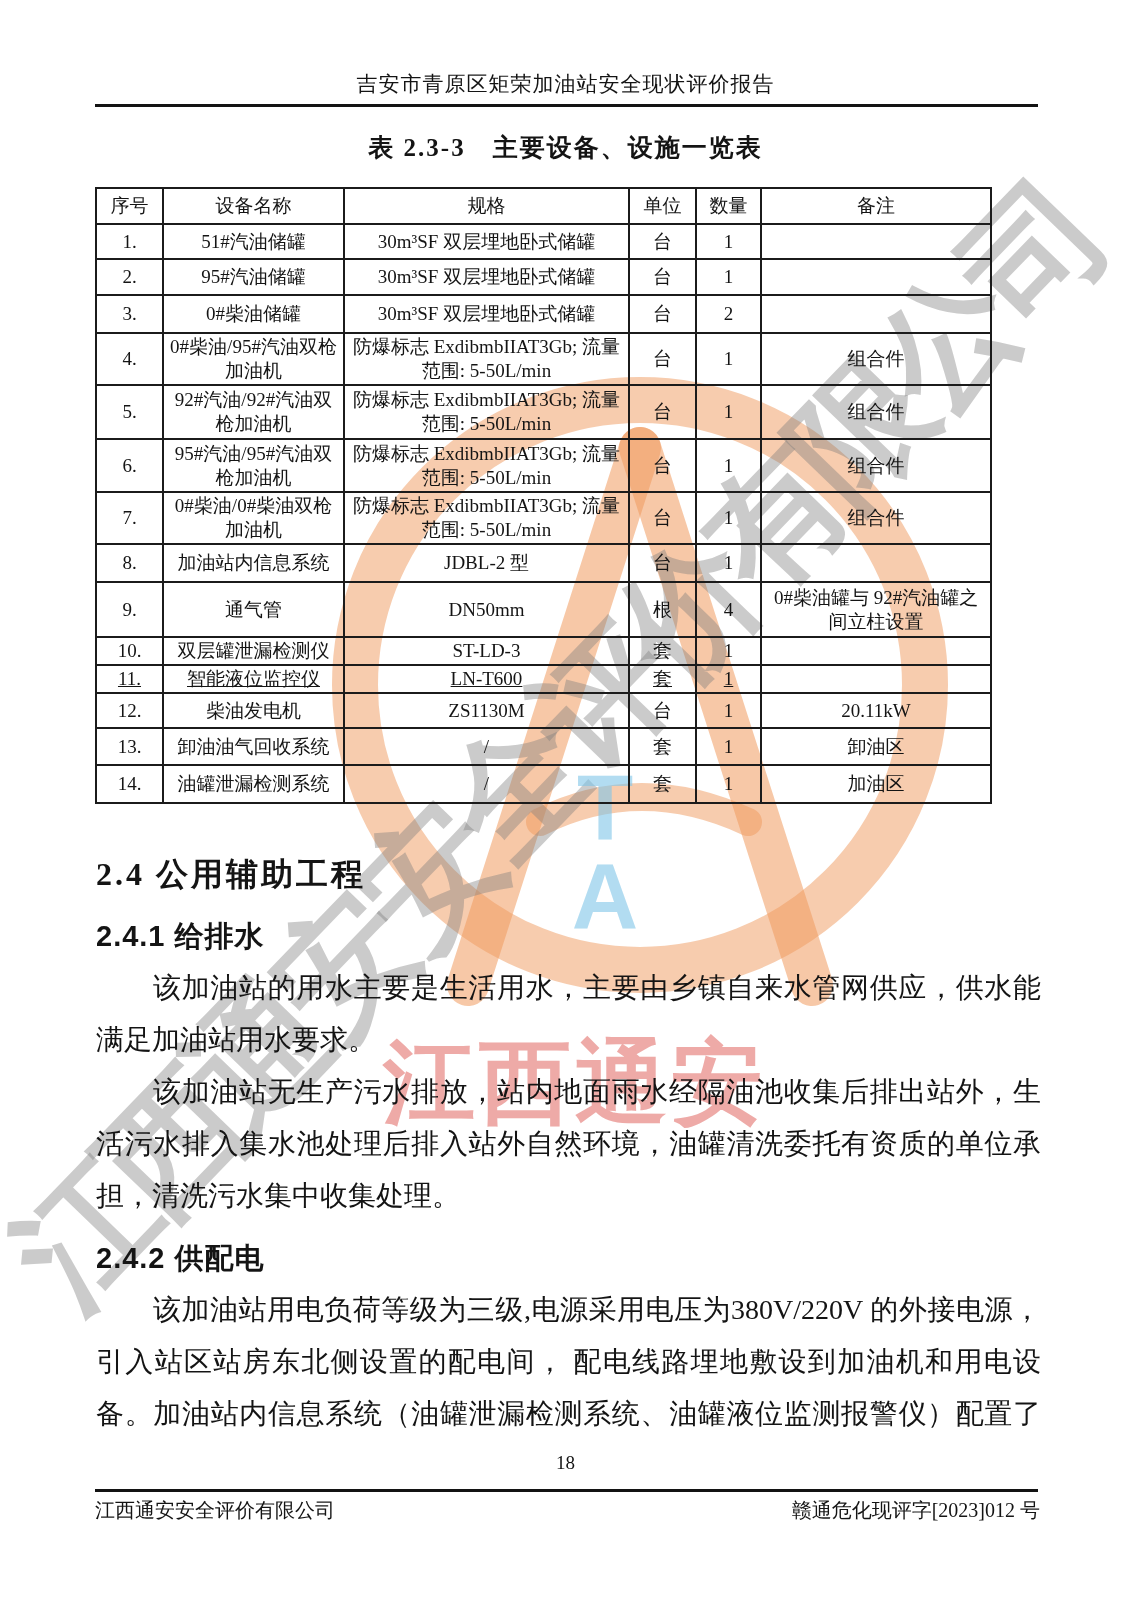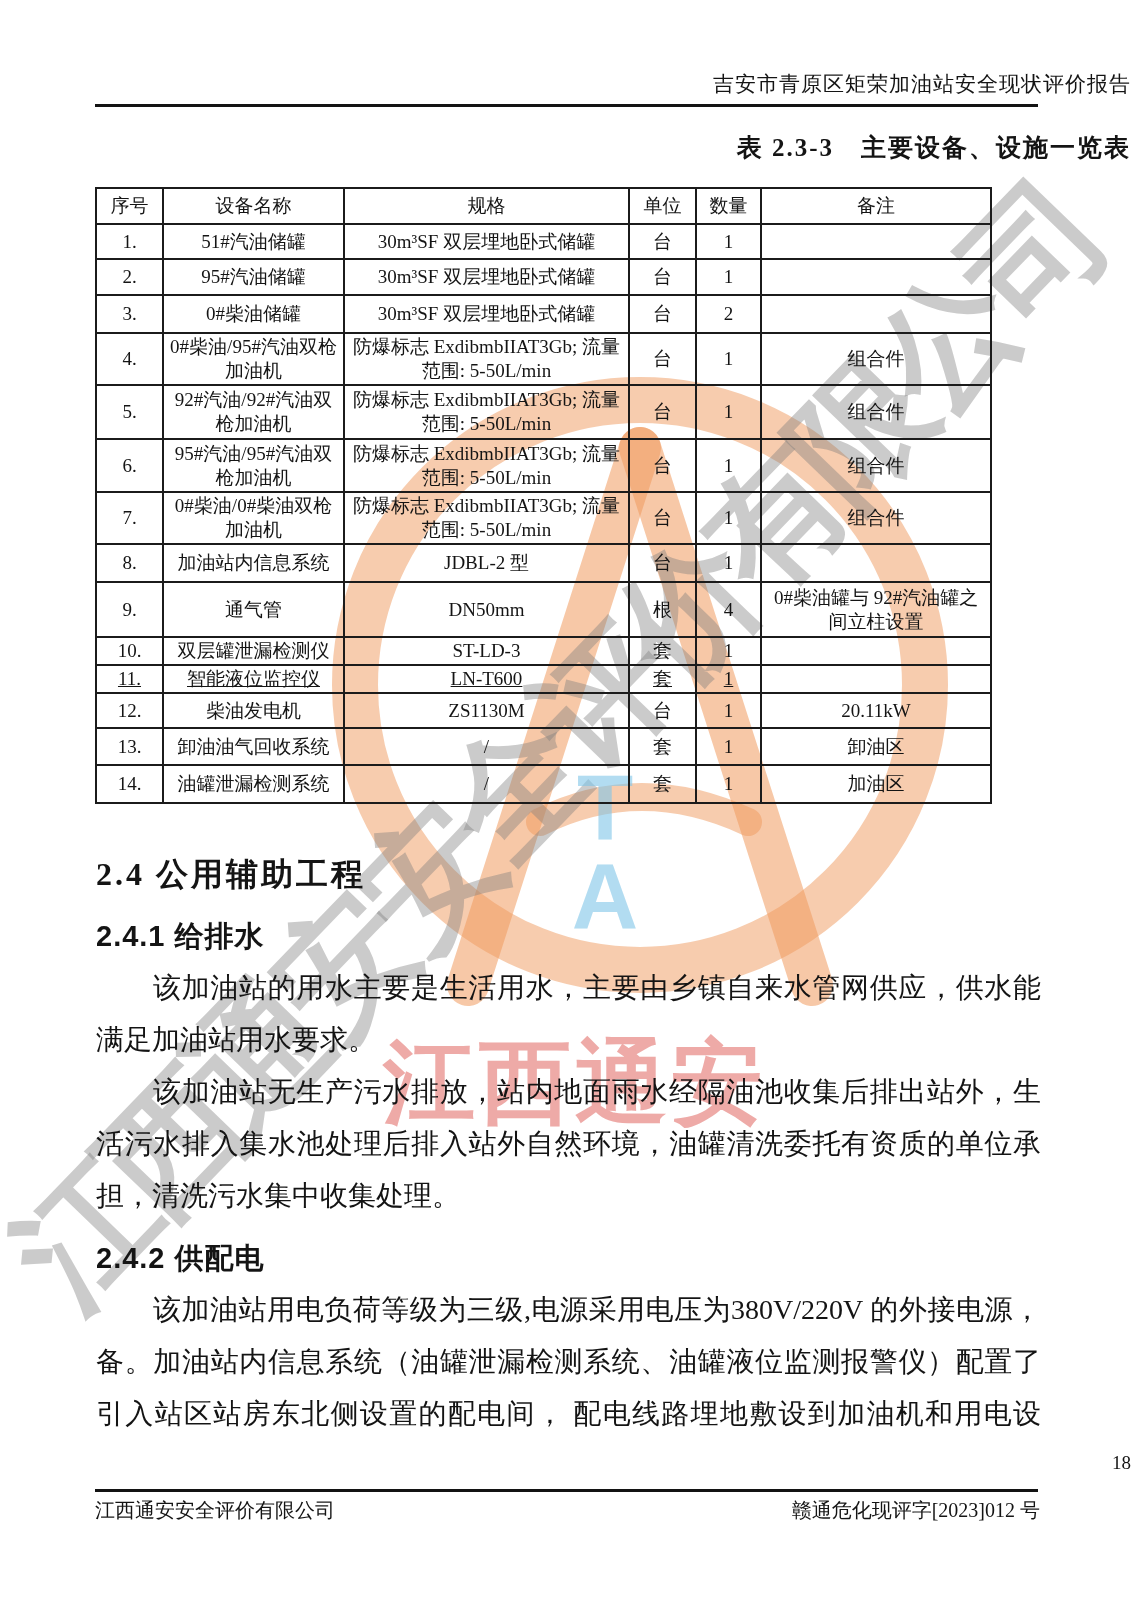--- a/index.html
+++ b/index.html
@@ -12,21 +12,21 @@
            font:bold 135px/135px "Liberation Sans",sans-serif;letter-spacing:-11px;
            color:rgba(125,125,125,0.40);white-space:nowrap;}
   .wm-red{left:383px;top:1034px;font:bold 92px/1.05 "Liberation Sans",sans-serif;
           letter-spacing:4px;color:rgba(221,86,80,0.50);white-space:nowrap;}
   .wm-ta{left:540px;top:764px;width:130px;text-align:center;white-space:pre-line;
          font:bold 92px/88px "Liberation Sans",sans-serif;color:rgba(127,196,232,0.60);}
   .wm-svg{left:0;top:0;}
 
   
   .ct{position:absolute;z-index:1;}
-  .center{left:0;width:1131px;text-align:right;}
+  .center{left:0;width:1131px;text-align:center;}
   .page-header{top:70px;font-size:21px;letter-spacing:1px;}
   .rule{left:95px;width:943px;height:3px;background:#131313;}
   .rule-top{top:104px;}
   .rule-bottom{top:1489px;}
   .table-title{top:131px;font-size:25px;font-weight:bold;letter-spacing:2px;}
 
   table.equip{position:absolute;z-index:1;left:95px;top:187px;width:895px;
               border-collapse:collapse;table-layout:fixed;background:transparent;}
   table.equip th,table.equip td{border:2px solid #1b1b1b;text-align:center;vertical-align:middle;
               font-size:19px;line-height:24px;font-weight:normal;padding:1px 4px;overflow:hidden;}
@@ -201,21 +201,21 @@
   <div class="flow" id="flow">
       <div class="h2">2.4 公用辅助工程</div>
       <div class="h3">2.4.1 给排水</div>
       <div class="line fill indent">该加油站的用水主要是生活用水，主要由乡镇自来水管网供应，供水能</div>
       <div class="line">满足加油站用水要求。</div>
       <div class="line fill indent">该加油站无生产污水排放，站内地面雨水经隔油池收集后排出站外，生</div>
       <div class="line fill">活污水排入集水池处理后排入站外自然环境，油罐清洗委托有资质的单位承</div>
       <div class="line">担，清洗污水集中收集处理。</div>
       <div class="h3">2.4.2 供配电</div>
       <div class="line fill indent">该加油站用电负荷等级为三级,电源采用电压为380V/220V 的外接电源，</div>
+      <div class="line fill">引入站区站房东北侧设置的配电间， 配电线路埋地敷设到加油机和用电设</div>
       <div class="line fill">备。加油站内信息系统（油罐泄漏检测系统、油罐液位监测报警仪）配置了</div>
-      <div class="line fill">引入站区站房东北侧设置的配电间， 配电线路埋地敷设到加油机和用电设</div>
     </div>
 
   <div class="ct center page-number">18</div>
   <div class="ct rule rule-bottom"></div>
   <div class="ct footer-left">江西通安安全评价有限公司</div>
   <div class="ct footer-right">赣通危化现评字[2023]012 号</div>
 </div>
 
 </body></html>

